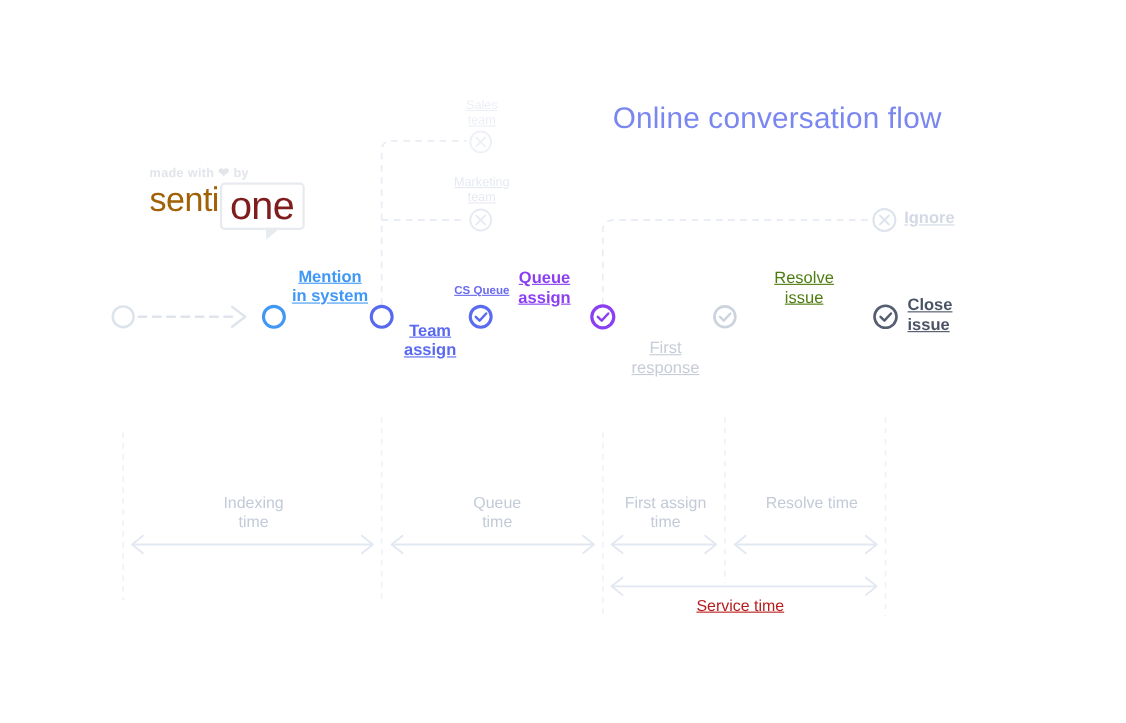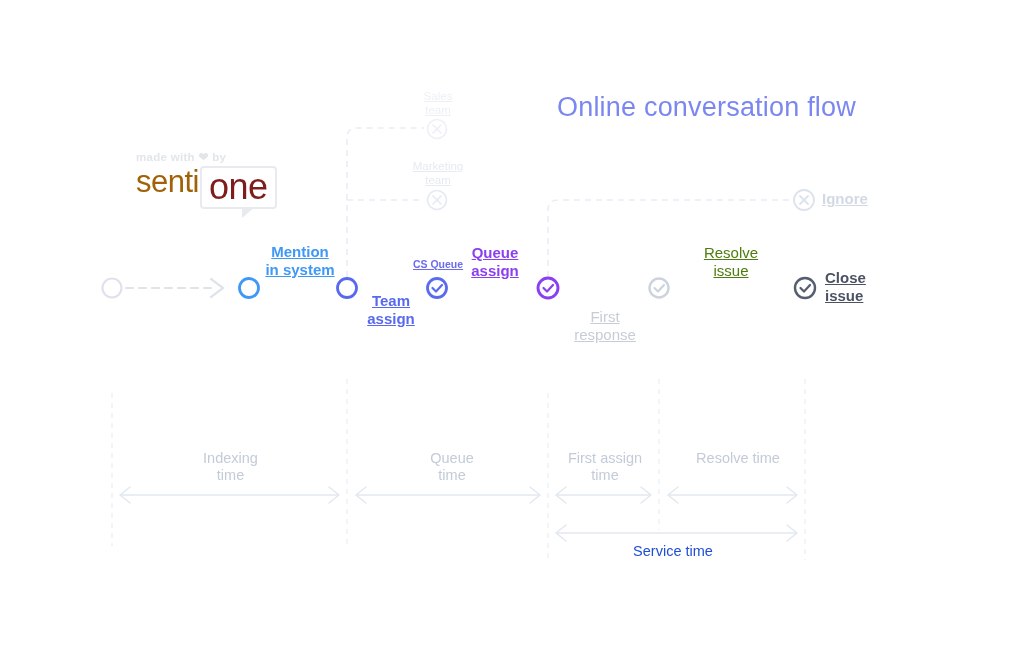--- a/index.html
+++ b/index.html
@@ -93,21 +93,21 @@
     text-align: center;
     line-height: 1.2;
     white-space: pre-line;
     font-size: 14.5px;
     color: #c3cbd9;
   }
   .tl-indexing { left: 168px; top: 450px; width: 125px; }
   .tl-queue    { left: 392px; top: 450px; width: 120px; }
   .tl-contact  { left: 546px; top: 450px; width: 118px; }
   .tl-resolve  { left: 672px; top: 450px; width: 132px; }
-  .tl-service  { left: 598px; top: 543px; width: 150px; color: #1d4ed8; }
+  .tl-service  { left: 598px; top: 543px; width: 150px; color: #b91c1c; text-decoration: underline; }
 
   svg { position: absolute; left: 0; top: 0; overflow: visible; }
 </style>
 </head>
 <body>
 
 <div id="canvas">
 
   <svg width="1024" height="657">
     <defs>

